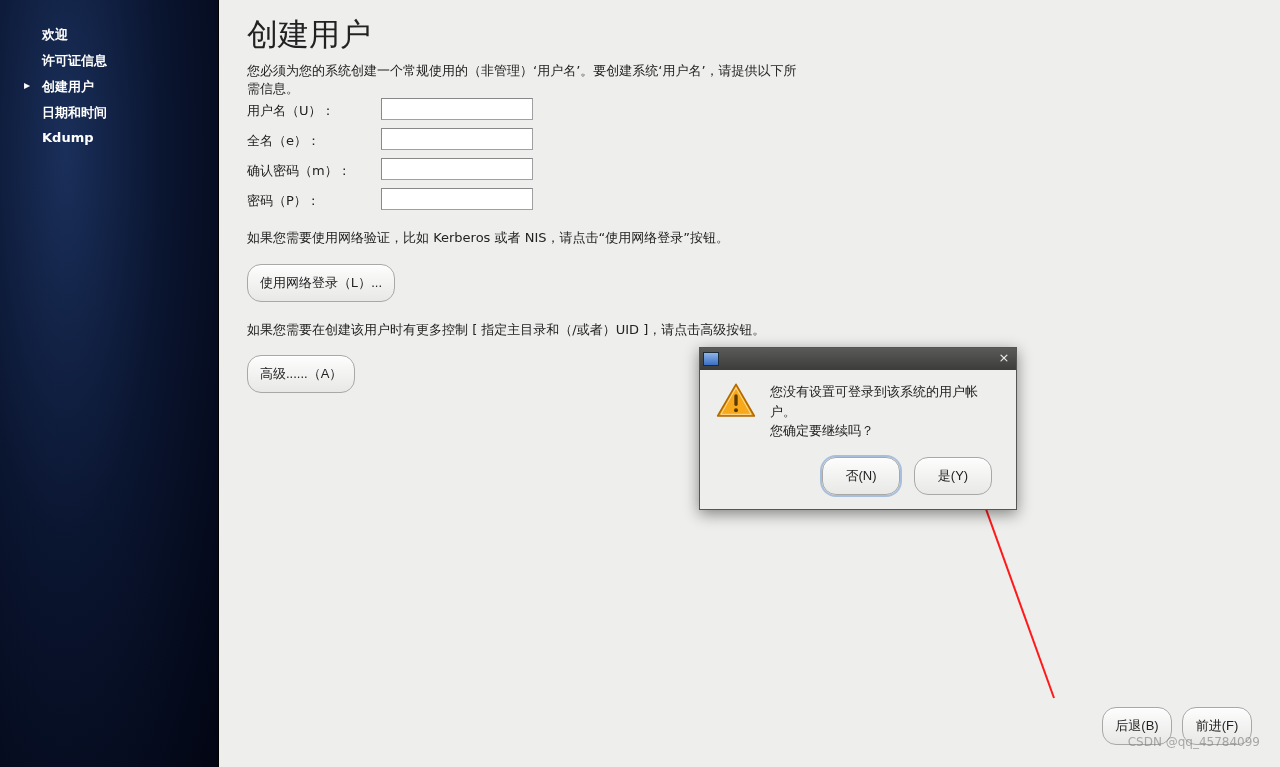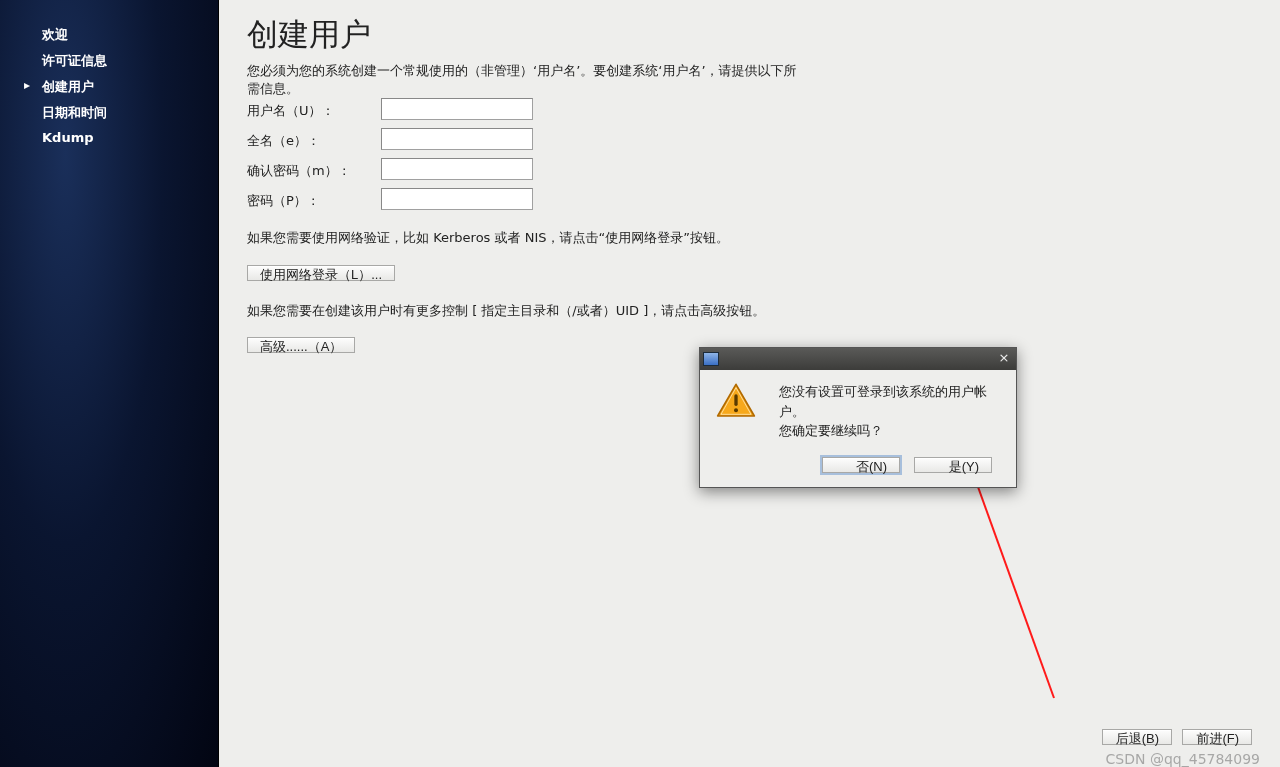--- a/index.html
+++ b/index.html
@@ -32,35 +32,35 @@
     .form-row label { width: 120px; font-size: 13px; color: #222; }
     .form-row input {
       width: 152px; height: 22px;
       border: 1px solid #a0a0a0; border-top-color: #888; border-left-color: #888;
       background: #fff; padding: 0 4px; font-size: 13px;
     }
 
     .body-text { font-size: 13px; color: #222; margin: 18px 0 16px 0; max-width: 560px; line-height: 1.5; }
 
     .btn {
-      display: inline-block; min-width: 70px; height: 16px;
+      display: inline-block; min-width: 70px; height: 38px;
       padding: 0 12px; font-size: 13px; color: #222;
       background: linear-gradient(#fdfdfd, #e8e8e6);
-      border: 1px solid #a8a8a6; border-radius: 0;
-      box-shadow: inset 0 1px 0 #fff; cursor: pointer; text-align: right;
+      border: 1px solid #a8a8a6; border-radius: 14px;
+      box-shadow: inset 0 1px 0 #fff; cursor: pointer;
     }
 
     
     .footer {
       position: absolute; right: 28px; bottom: 22px;
       display: flex; gap: 10px;
     }
 
     
-    .watermark { position: absolute; right: 20px; bottom: 0; font-size: 14px; color: rgba(120,120,120,0.6); }
+    .watermark { position: absolute; right: 20px; bottom: 18px; font-size: 12px; color: rgba(120,120,120,0.6); }
 
     
     .arrow {
       position: absolute; left: 745px; top: 448px;
       width: 100px; height: 260px; pointer-events: none;
     }
 
     
     .dialog {
       position: absolute; left: 480px; top: 347px;
@@ -79,21 +79,21 @@
       width: 16px; height: 14px;
       background: linear-gradient(#8fb5e8, #3a6fc4);
       border: 1px solid #1c2b3a;
     }
     .titlebar .close {
       width: 18px; height: 16px; color: #eee; font-size: 13px; line-height: 14px; text-align: center;
       cursor: pointer;
     }
     .dlg-body { display: flex; padding: 12px 16px 10px 16px; gap: 14px; align-items: flex-start; }
     .warn-icon { width: 40px; height: 38px; flex: none; }
-    .dlg-text { font-size: 13px; color: #222; line-height: 1.5; margin-left: 9px; }
+    .dlg-text { font-size: 13px; color: #222; line-height: 1.5; }
     .dlg-actions { display: flex; justify-content: flex-end; gap: 14px; padding: 6px 24px 14px 16px; }
     .dlg-actions .btn { min-width: 78px; }
     .dlg-actions .btn.focused {
       box-shadow: inset 0 1px 0 #fff, 0 0 0 2px rgba(120,160,210,0.6);
     }
   </style>
 </head>
 <body>
 
 <nav class="sidebar">

